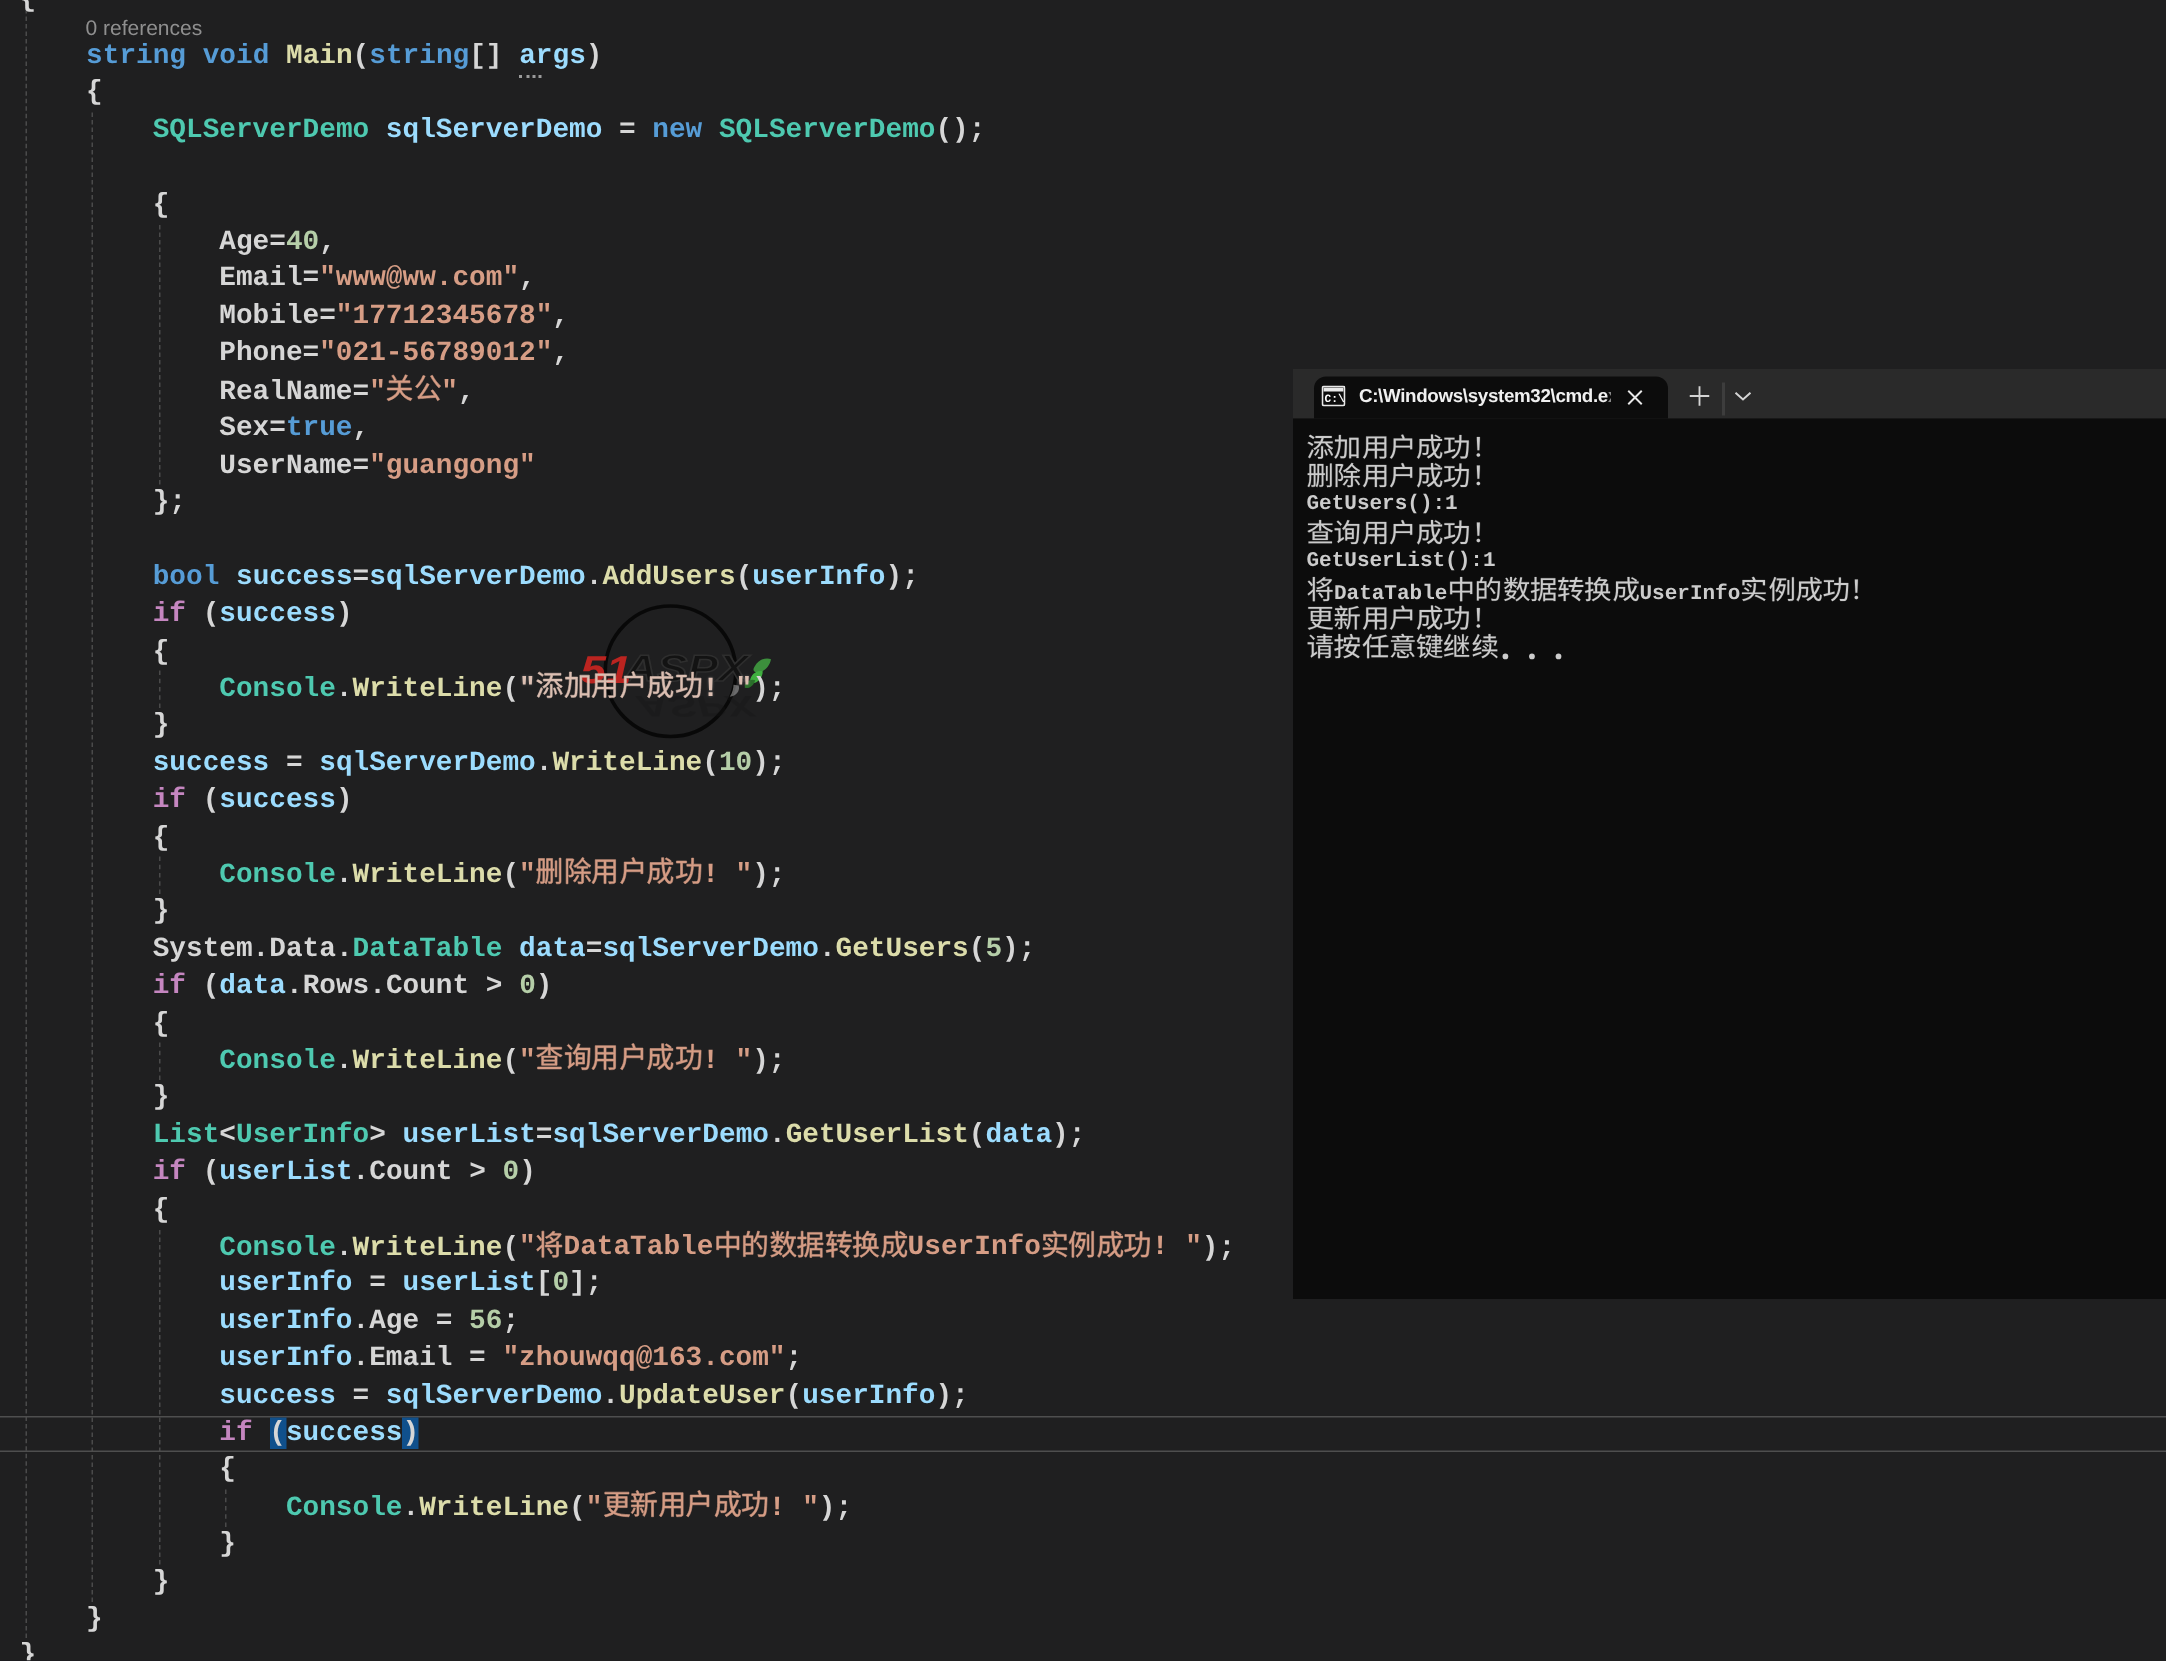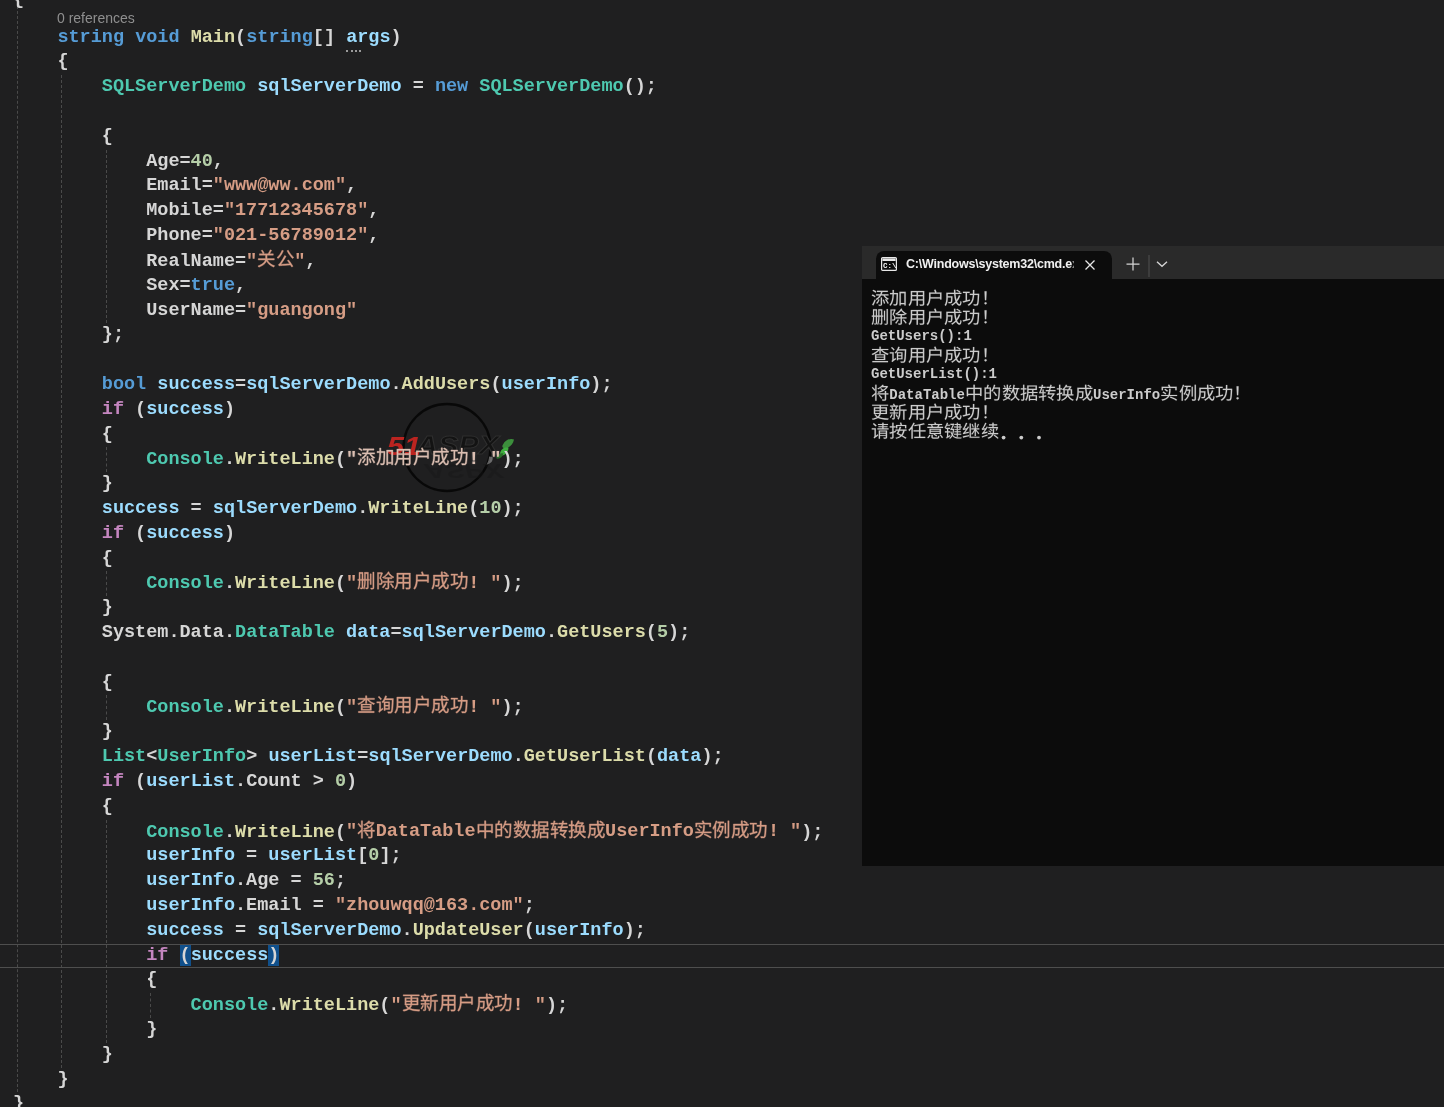--- a/index.html
+++ b/index.html
@@ -125,20 +125,21 @@
           <use href="#u7528"></use>
         </svg><svg class="ce" viewBox="0 0 1000 1000" preserveAspectRatio="none">
           <use href="#u6237"></use>
         </svg><svg class="ce" viewBox="0 0 1000 1000" preserveAspectRatio="none">
           <use href="#u6210"></use>
         </svg><svg class="ce" viewBox="0 0 1000 1000" preserveAspectRatio="none">
           <use href="#u529F"></use>
         </svg>! "</span>);</div>
 <div class="ln " style="top:596.23px;left:101.80px;">}</div>
 <div class="ln " style="top:621.03px;left:101.80px;">System.Data.<span class="t">DataTable</span> <span class="v">data</span>=<span class="v">sqlServerDemo</span>.<span class="m">GetUsers</span>(<span class="n">5</span>);</div>
+<div class="ln " style="top:645.85px;left:101.80px;"><span class="c">if</span> (<span class="v">data</span>.Rows.Count &gt; <span class="n">0</span>)</div>
 <div class="ln " style="top:670.65px;left:101.80px;">{</div>
 <div class="ln " style="top:695.47px;left:146.20px;"><span class="t">Console</span>.<span class="m">WriteLine</span>(<span class="s">"<svg class="ce" viewBox="0 0 1000 1000" preserveAspectRatio="none">
           <use href="#u67E5"></use>
         </svg><svg class="ce" viewBox="0 0 1000 1000" preserveAspectRatio="none">
           <use href="#u8BE2"></use>
         </svg><svg class="ce" viewBox="0 0 1000 1000" preserveAspectRatio="none">
           <use href="#u7528"></use>
         </svg><svg class="ce" viewBox="0 0 1000 1000" preserveAspectRatio="none">
           <use href="#u6237"></use>
         </svg><svg class="ce" viewBox="0 0 1000 1000" preserveAspectRatio="none">

